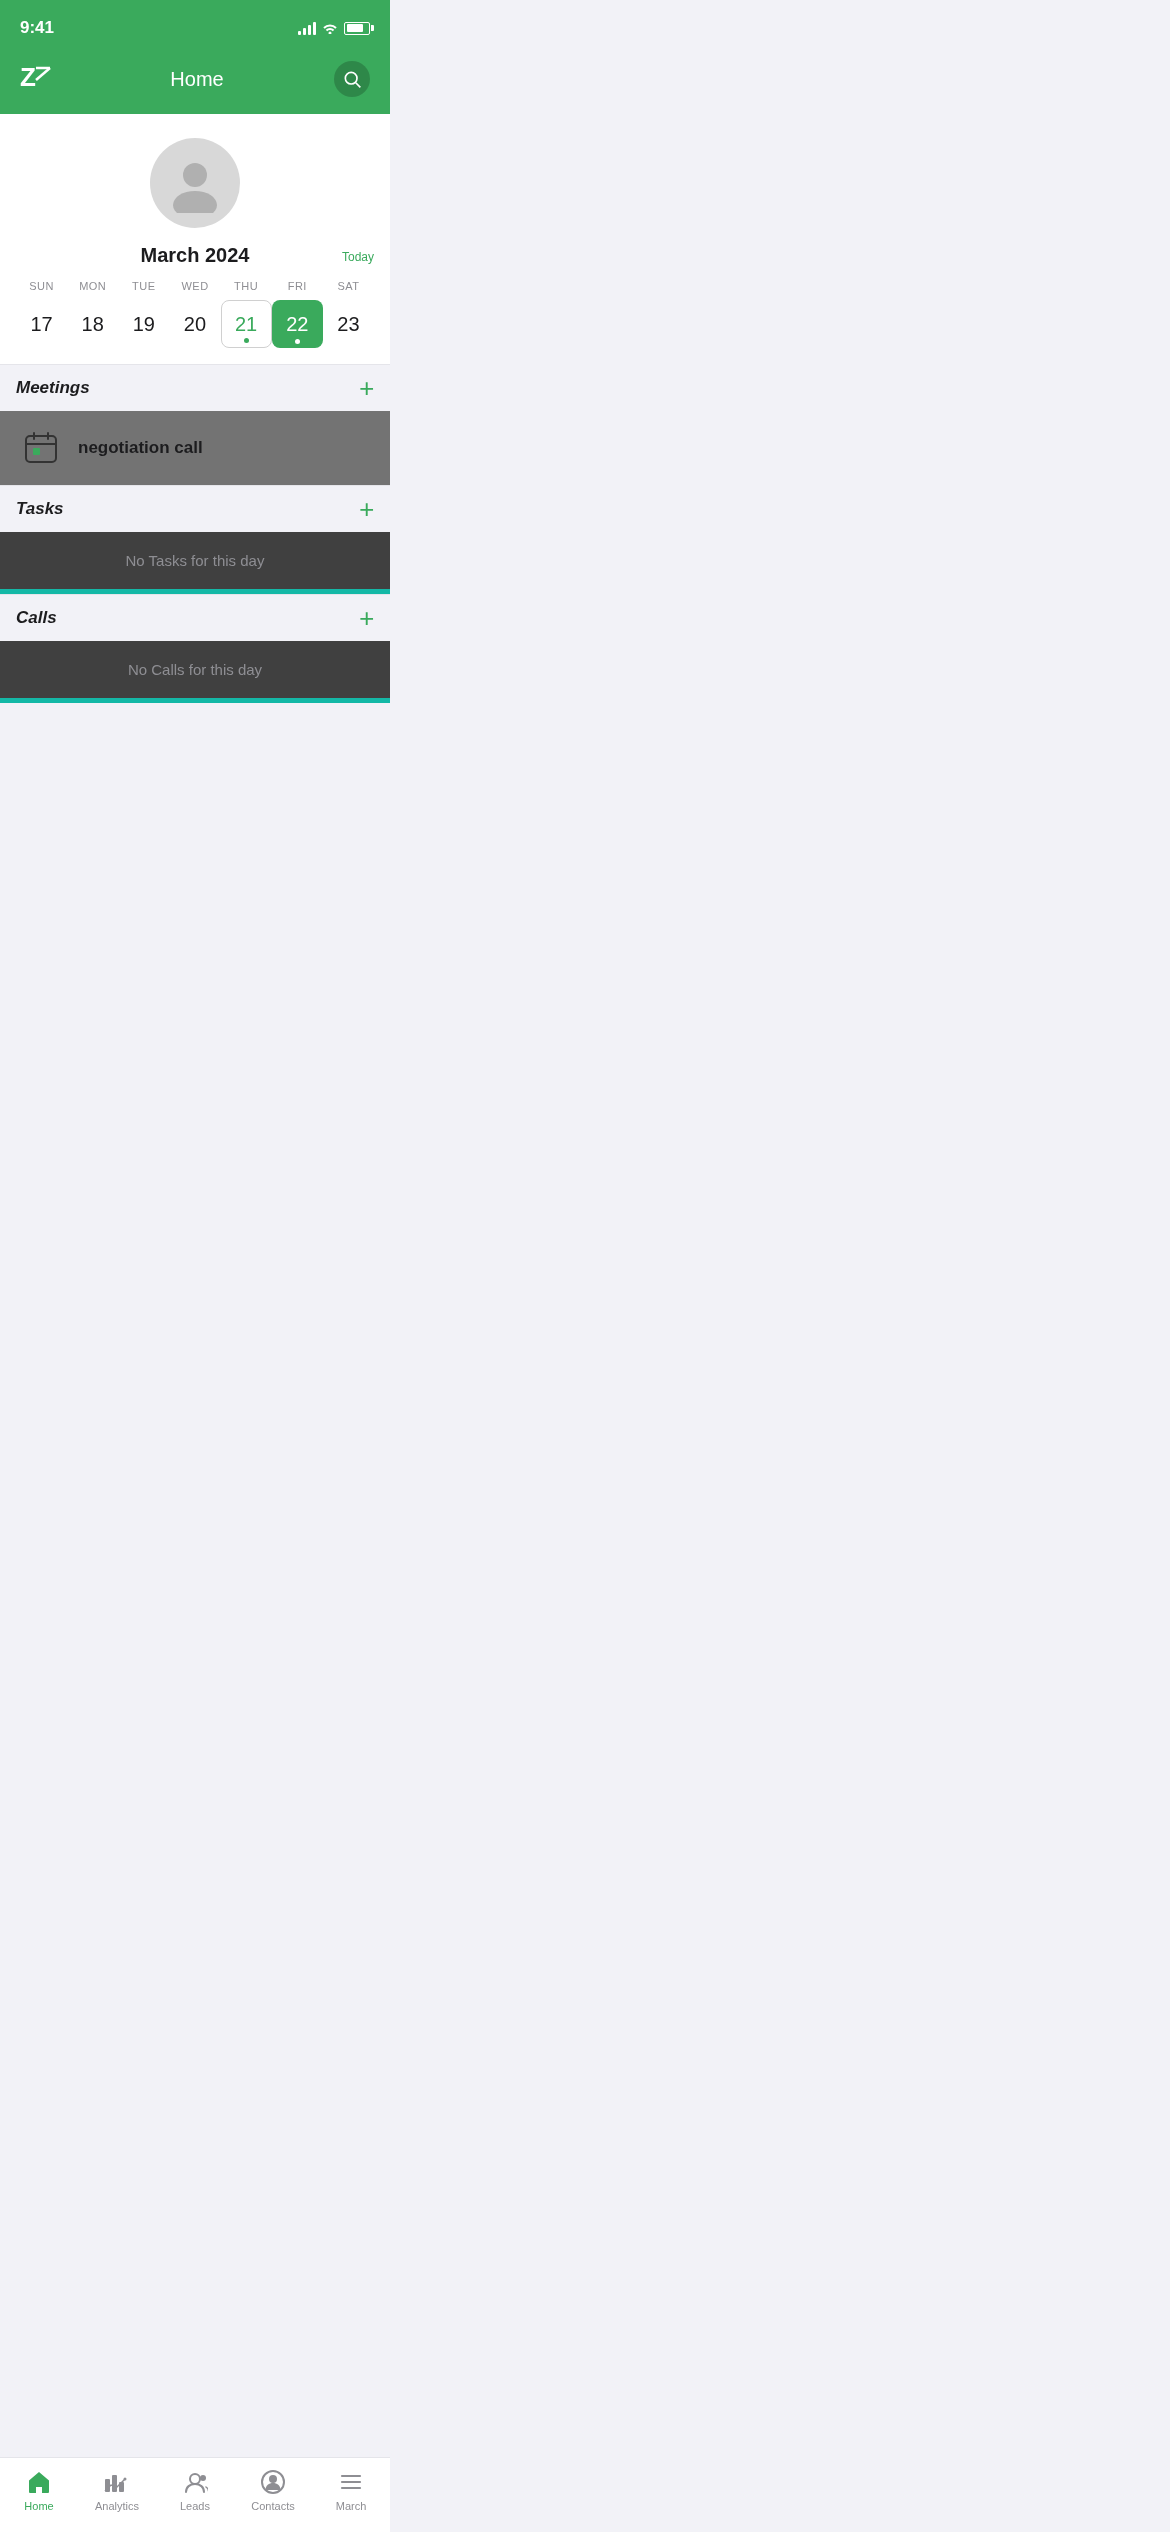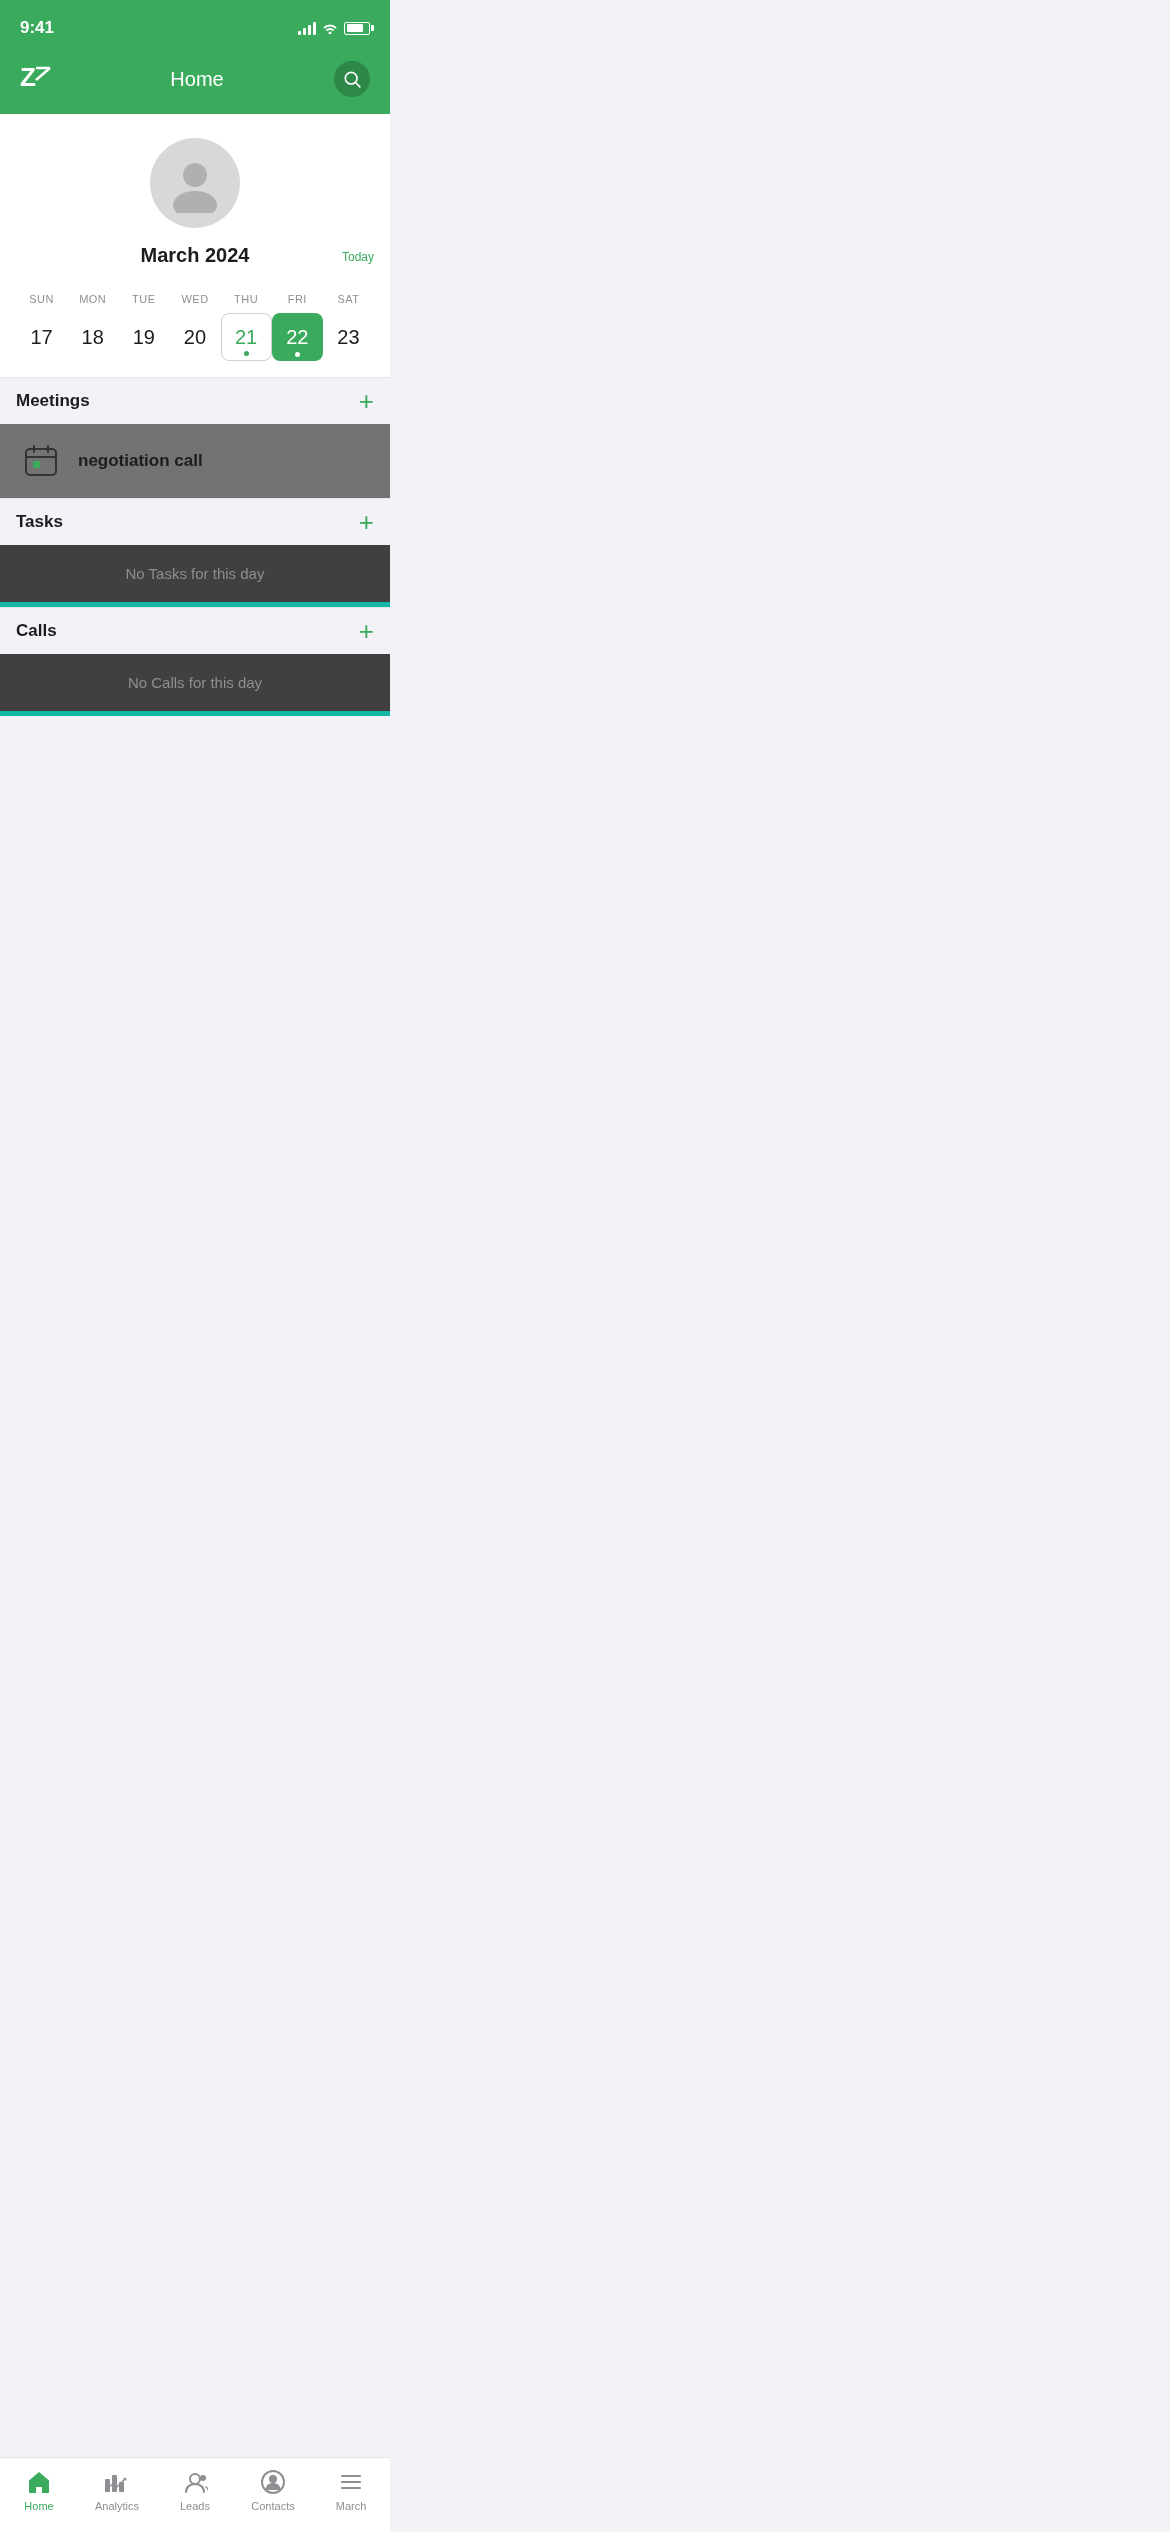--- a/index.html
+++ b/index.html
@@ -135,21 +135,21 @@
 
     
     .calendar-section {
       background: white;
       padding: 0 16px 16px;
     }
     .calendar-header {
       display: flex;
       justify-content: space-between;
       align-items: center;
-      margin-bottom: 26px;
+      margin-bottom: 13px;
     }
     .calendar-month {
       font-size: 20px;
       font-weight: 600;
       color: #1c1c1e;
       flex: 1;
       text-align: center;
     }
     .calendar-today-btn {
       color: #3aaa5c;
@@ -208,20 +208,21 @@
     .calendar-day.selected .dot { background: white; }
 
     
     .section-header {
       background: #f2f2f7;
       display: flex;
       justify-content: space-between;
       align-items: center;
       padding: 10px 16px;
       border-top: 1px solid #e5e5ea;
+      font-style: italic;
     }
     .section-title {
       font-size: 17px;
       font-weight: 600;
       color: #1c1c1e;
     }
     .section-add {
       color: #3aaa5c;
       font-size: 26px;
       font-weight: 300;

